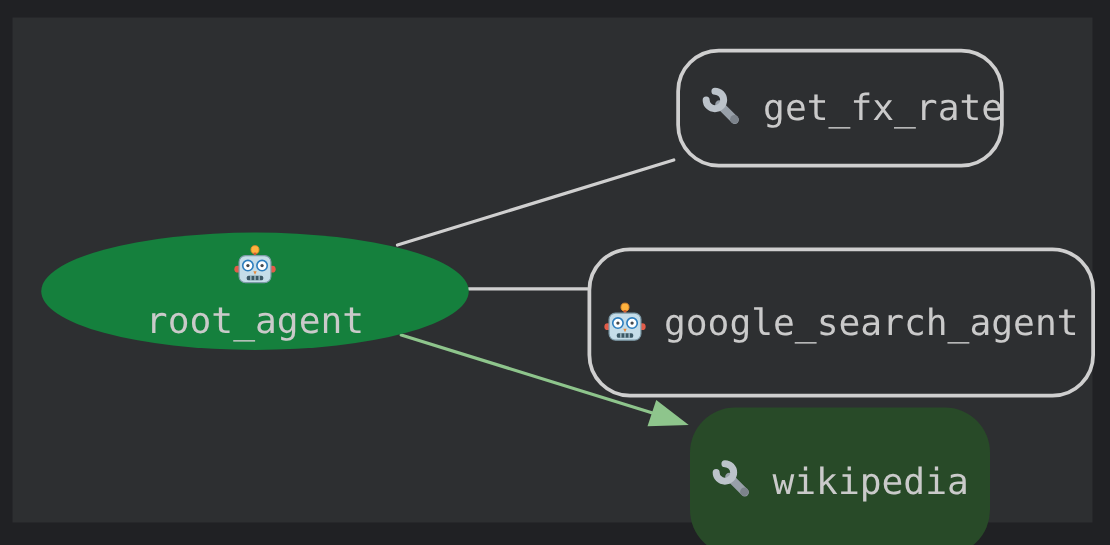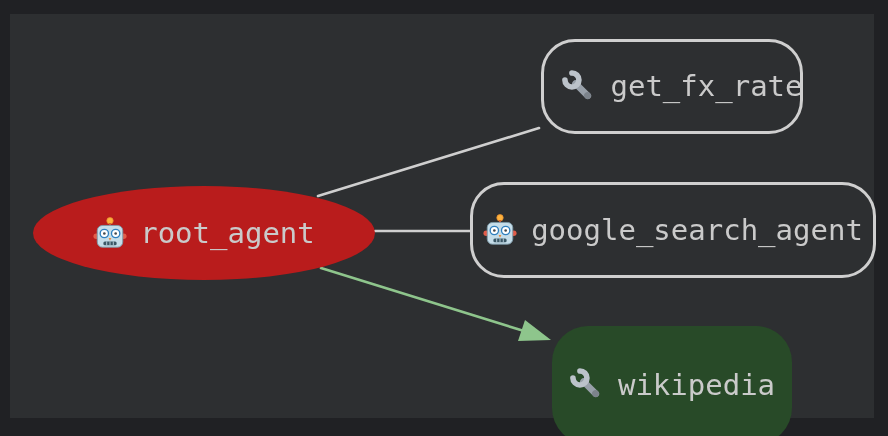--- a/index.html
+++ b/index.html
@@ -36,34 +36,35 @@
     font-weight: 500;
     color: #cacaca;
     line-height: 1;
     white-space: nowrap;
     cursor: pointer;
   }
   .node .icon { display: flex; align-items: center; justify-content: center; }
   .node-root {
     left: 23px; top: 172px;
     width: 342px; height: 94px;
-    background: #b91c1c;
+    background: #15803d;
     border-radius: 50%;
+    flex-direction: column;
   }
   .node-getfx {
     left: 531px; top: 25px;
     width: 262px; height: 95px;
     background: transparent;
     border: 3px solid #cfcfcf;
     border-radius: 34px;
     padding-left: 20px;
   }
   .node-gsa {
-    left: 460px; top: 168px;
-    width: 406px; height: 96px;
+    left: 460px; top: 184px;
+    width: 406px; height: 120px;
     background: transparent;
     border: 3px solid #cfcfcf;
     border-radius: 34px;
     gap: 14px;
   }
   .node-wiki {
     left: 542px; top: 312px;
     width: 240px; height: 118px;
     background: #284a28;
     border-radius: 36px;

